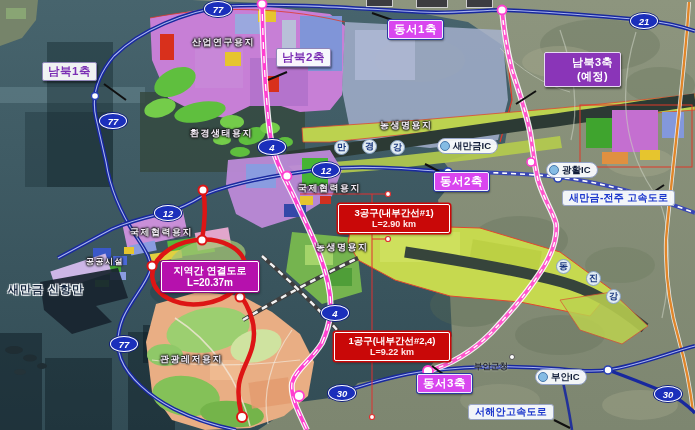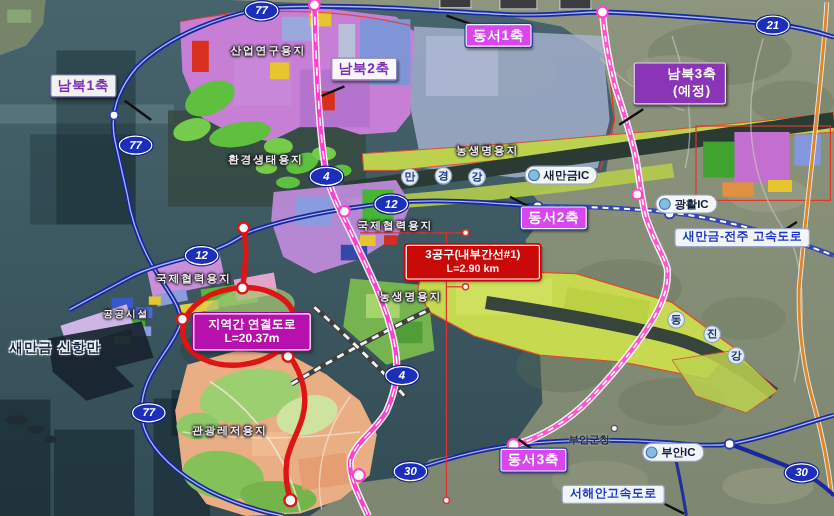--- a/index.html
+++ b/index.html
@@ -265,21 +265,21 @@
       <path d="M554,420 L570,428"></path>
     </g>
   </svg>
 
   <div class="frag" style="left:366px;top:0;width:25px;height:6px;"></div>
   <div class="frag" style="left:416px;top:0;width:30px;height:7px;"></div>
   <div class="frag" style="left:466px;top:0;width:25px;height:7px;"></div>
 
   <div class="lbl axis purple" style="left:42px;top:62px;">남북1축</div>
   <div class="lbl axis purple" style="left:276px;top:48px;">남북2축</div>
-  <div class="lbl axis purplebg" style="left:528px;top:52px;padding-left:27px;">
+  <div class="lbl axis purplebg" style="left:544px;top:52px;padding-left:27px;">
     <div>남북3축</div>
     <div>(예정)</div>
   </div>
   <div class="lbl axis blue" style="left:388px;top:20px;">동서1축</div>
   <div class="lbl axis blue" style="left:434px;top:172px;">동서2축</div>
   <div class="lbl axis blue" style="left:417px;top:374px;">동서3축</div>
 
   <div class="shield" style="left:204px;top:1px;">77</div>
   <div class="shield" style="left:99px;top:113px;">77</div>
   <div class="shield" style="left:110px;top:336px;">77</div>
@@ -304,20 +304,24 @@
     <span>부안IC</span>
   </div>
 
   <div class="expwy" style="left:562px;top:190px;">새만금-전주 고속도로</div>
   <div class="expwy" style="left:468px;top:404px;">서해안고속도로</div>
 
   <div class="cbox" style="left:338px;top:204px;width:102px;">
     <div class="t">3공구(내부간선#1)</div>
     <div class="l">L=2.90 km</div>
   </div>
+  <div class="cbox" style="left:334px;top:332px;width:106px;">
+    <div class="t">1공구(내부간선#2,4)</div>
+    <div class="l">L=9.22 km</div>
+  </div>
 
   <div class="mbox" style="left:161px;top:261px;width:86px;">
     <div class="t">지역간 연결도로</div>
     <div class="l">L=20.37m</div>
   </div>
 
   <div class="zone" style="left:192px;top:36px;">산업연구용지</div>
   <div class="zone" style="left:190px;top:127px;">환경생태용지</div>
   <div class="zone" style="left:380px;top:119px;">농생명용지</div>
   <div class="zone" style="left:298px;top:182px;">국제협력용지</div>

